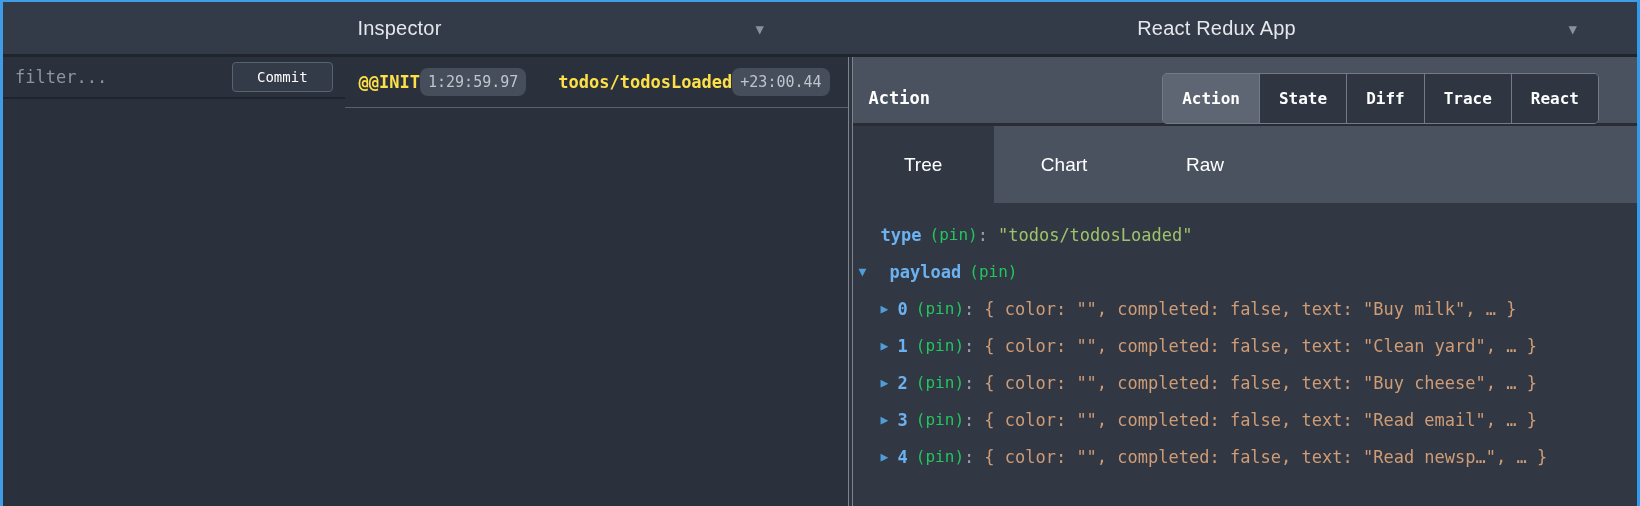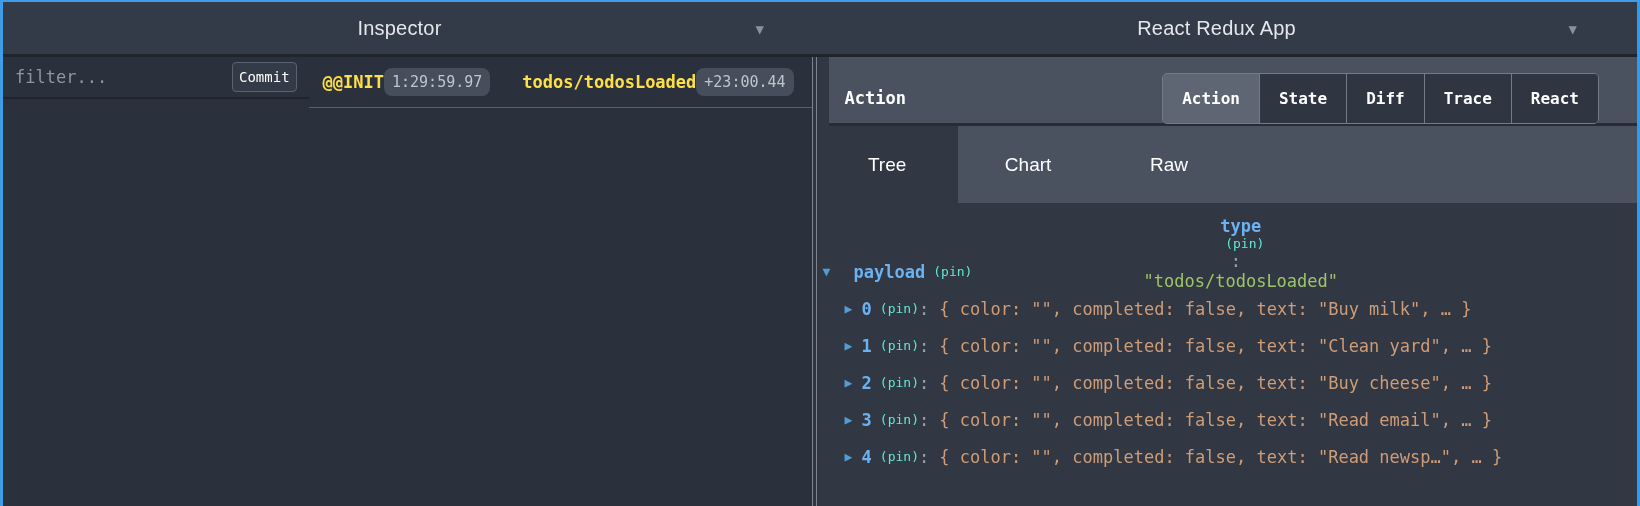--- a/index.html
+++ b/index.html
@@ -57,21 +57,21 @@
   }
   .filter-input {
     flex: 1; background: transparent; border: none; outline: none;
     font-family: "DejaVu Sans Mono", monospace; font-size: 17px; color: #d7dbe0;
   }
   .filter-input::placeholder { color: #8e95a0; opacity: 1; }
   .commit-btn {
     background: #343b48; color: #ffffff;
     border: 1px solid #5a626e; border-radius: 4px;
     font-family: "DejaVu Sans Mono", monospace; font-size: 14px;
-    padding: 6px 6px; cursor: pointer;
+    padding: 6px 24px; cursor: pointer;
   }
 
   
   .action-item {
     height: 51px; flex: 0 0 51px;
     display: flex; align-items: center;
     padding: 0 18px 0 14px;
     border-bottom: 1px solid #5a616c;
     cursor: pointer;
   }
@@ -83,21 +83,20 @@
     padding: 5px 8px;
   }
 
   
   .rp-header {
     height: 69px; flex: 0 0 69px;
     background: #4a5260;
     border-bottom: 3px solid #272c35;
     display: flex; align-items: center;
     padding: 16px 38px 0 16px;
-    margin-left: 12px;
   }
   .rp-title { font-size: 17px; font-weight: bold; color: #ffffff; }
   .tab-group {
     margin-left: auto;
     display: flex; height: 51px;
     border: 1px solid #737b88; border-radius: 5px;
     overflow: hidden;
   }
   .seg {
     display: flex; align-items: center; justify-content: center;
@@ -124,25 +123,25 @@
   }
   .subtab.active { background: #313844; }
 
   
   .content { flex: 1; padding-top: 13px; overflow: hidden; }
   .t-row {
     height: 37px; display: flex; align-items: center;
     font-size: 17px; white-space: pre; cursor: default;
   }
   .t-row .arrow { color: #509dd8; font-size: 13px; width: 16px; flex: 0 0 16px; cursor: pointer; }
-  .row-type    { padding-left: 28px; flex-direction: column; }
+  .row-type    { padding-left: 28px; }
   .row-payload { padding-left: 6px; cursor: pointer; }
   .row-item    { padding-left: 28px; cursor: pointer; }
   .t-key  { color: #6cb1f0; font-weight: bold; }
-  .t-pin  { color: #5eead4; font-size: 13px; margin-left: 8px; cursor: pointer; }
+  .t-pin  { color: #22c55e; font-size: 16px; margin-left: 8px; cursor: pointer; }
   .t-colon{ color: #9aa1ab; margin-right: 10px; }
   .t-string { color: #9dc469; }
   .t-preview { color: #cf9c76; }
   .row-payload .t-key { margin-left: 15px; }
   .row-item .t-key { margin-left: 1px; }
 </style>
 </head>
 <body>
 
 <div class="window">

